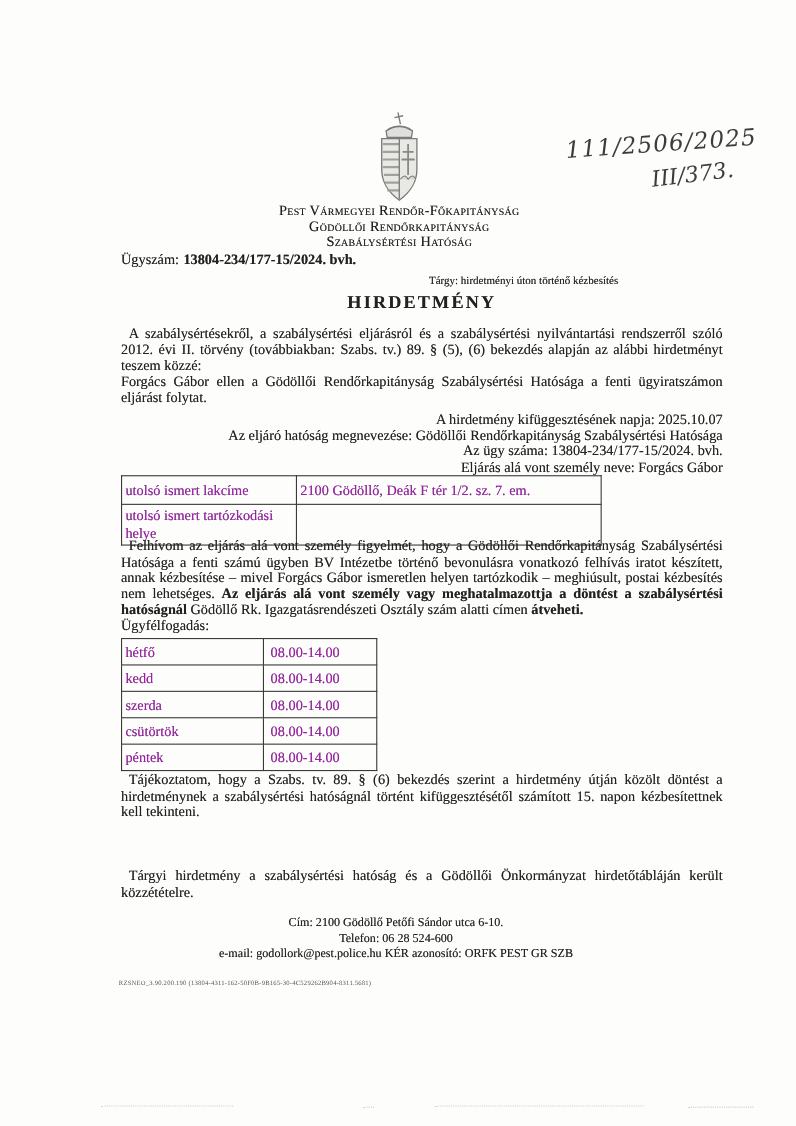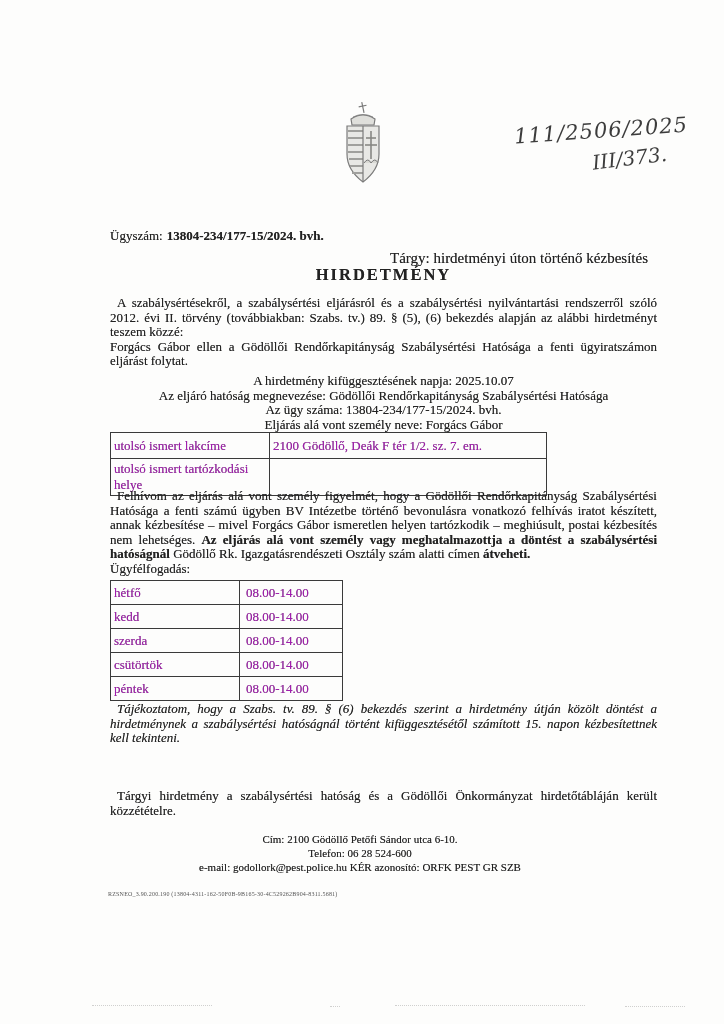--- a/index.html
+++ b/index.html
@@ -14,41 +14,41 @@
   
   .handwrite{top:118px;left:514px;width:190px;color:#3c3c3c;
     font-family:"DejaVu Serif",serif;font-style:italic;text-shadow:none;}
   .hw1{font-size:21px;transform:rotate(-4deg);letter-spacing:1px;white-space:nowrap;}
   .hw2{font-size:20px;transform:rotate(-7deg);margin:2px 0 0 78px;white-space:nowrap;}
   
   .orghead{top:184px;left:110px;width:506px;text-align:center;
     font-variant-caps:small-caps;font-size:13px;line-height:14.6px;letter-spacing:.3px;color:#1e1e1e;}
   .caseline{top:228px;left:110px;font-size:13px;}
   .caseline b{margin-left:4px;}
-  .subject{top:250px;left:390px;font-size:15px;}
+  .subject{top:250px;left:390px;font-size:10px;}
   .doctitle{top:265px;left:110px;width:547px;text-align:center;
     font-size:16.5px;font-weight:bold;letter-spacing:2px;}
   
   .block{left:110px;width:547px;font-size:13px;line-height:14.6px;text-align:justify;}
   .block p{margin:0;}
   .indent{text-indent:7px;}
   .intro{top:296px;}
-  .details{top:374px;text-align:center;}
+  .details{top:374px;text-align:right;}
   .tbl{border-collapse:collapse;table-layout:fixed;}
   .tbl td{border:1px solid #3a3a3a;font-size:13px;padding:2px 3px;vertical-align:middle;color:#a21caf;}
   .addr-tbl{top:432px;left:110px;width:437px;}
   .addr-tbl td.lab{width:152px;}
   .addr-tbl td.val{text-align:left;}
   .addr-tbl tr{height:26px;}
   .notice{top:489px;}
   .hours-tbl{top:580px;left:110px;width:233px;}
   .hours-tbl td.day{width:122px;}
   .hours-tbl td.time{padding-left:6px;}
   .hours-tbl tr{height:24px;}
-  .closing1{top:702px;font-style:italic;}
+  .closing1{top:702px;}
   .closing2{top:789px;}
   
   .footer{top:832px;left:110px;width:500px;text-align:center;font-size:11px;line-height:14px;}
   .syscode{top:891px;left:108px;font-size:6px;letter-spacing:.2px;color:#555;text-shadow:none;}
   
   .artifact{height:3px;border-bottom:1px dotted #9a9a9a;opacity:.45;}
   .a1{top:1002px;left:92px;width:120px;}
   .a2{top:1003px;left:330px;width:10px;}
   .a3{top:1002px;left:395px;width:190px;}
   .a4{top:1003px;left:625px;width:60px;}
@@ -92,20 +92,25 @@
         <path d="M25 62 q4 -6 7 0 q4 -6 7 0" stroke-width="1" fill="#cfcfc9"></path>
       </g>
     </svg>
   </div>
 
   <div class="abs handwrite">
     <div class="hw1">111/2506/2025</div>
     <div class="hw2">III/373.</div>
   </div>
 
+  <div class="abs orghead">
+    <div>Pest Vármegyei Rendőr-Főkapitányság</div>
+    <div>Gödöllői Rendőrkapitányság</div>
+    <div>Szabálysértési Hatóság</div>
+  </div>
 
   <div class="abs caseline">
     <span>Ügyszám:</span><b>13804-234/177-15/2024. bvh.</b>
   </div>
 
   <div class="abs subject">Tárgy: hirdetményi úton történő kézbesítés</div>
 
   <div class="abs doctitle">HIRDETMÉNY</div>
 
   <div class="abs block intro">

